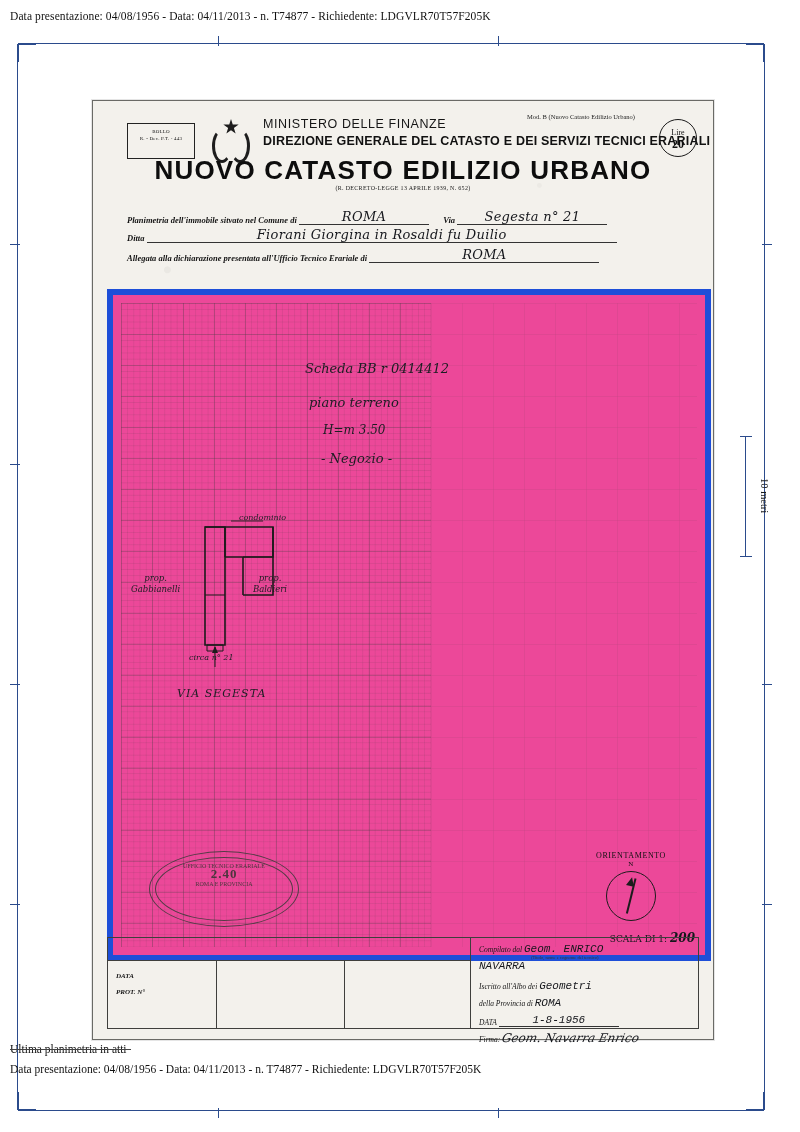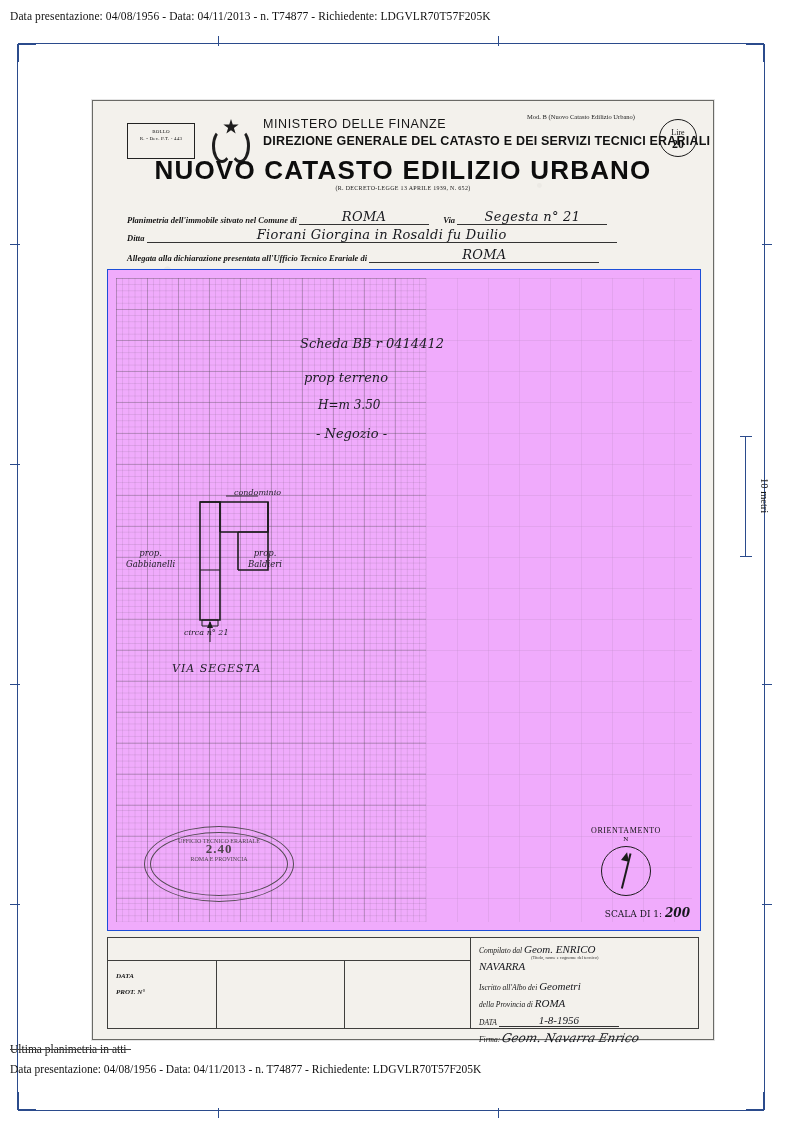--- a/index.html
+++ b/index.html
@@ -241,25 +241,25 @@
     letter-spacing: .3px;
   }
   .r1 { top: 108px; }
   .r2 { top: 126px; }
   .r3 { top: 146px; }
 
   
   .plan-area {
     position: absolute;
     left: 14px;
-    top: 168px;
+    top: 188px;
     width: 592px;
     height: 660px;
-    border: 1px solid #1d4ed8;
-    background: #f0abfc;
+    border: 6px solid #1d4ed8;
+    background: #ec4899;
     overflow: hidden;
   }
   .graph-grid {
     position: absolute;
     left: 8px; top: 8px;
     width: 310px; height: 644px;
     background-image:
       linear-gradient(to right, rgba(60,60,60,.30) 1px, transparent 1px),
       linear-gradient(to bottom, rgba(60,60,60,.30) 1px, transparent 1px),
       linear-gradient(to right, rgba(60,60,60,.13) 1px, transparent 1px),
@@ -437,21 +437,21 @@
     white-space: nowrap;
   }
   .box-right .ital { font-style: italic; }
   .box-right .ul {
     display: inline-block;
     border-bottom: 1px solid #333;
     min-width: 40px;
     vertical-align: bottom;
   }
   .box-right .hand-big {
-    font-family: Liberation Serif, serif;
+    font-family: Liberation Mono, monospace;
     font-style: italic;
     font-size: 11px;
     color: #15171c;
     margin-top: 19px;
   }
   .tiny-note { font-size: 4.5px; color: #333; }
 
   .signature {
     font-family: "DejaVu Serif", serif;
     font-style: italic;
@@ -548,21 +548,21 @@
           <span class="hand" style="font-size:13px;">ROMA</span>
         </span>
       </div>
     </div>
 
     <div class="plan-area">
       <div class="graph-grid"></div>
       <div class="graph-grid-2"></div>
 
       <div class="note n-scheda">Scheda BB r 0414412</div>
-      <div class="note n-piano">prop terreno</div>
+      <div class="note n-piano">piano terreno</div>
       <div class="note n-hm">H=m 3.50</div>
       <div class="note n-negozio">- Negozio -</div>
       <div class="note n-condominio">condominio</div>
       <div class="note n-propA" style="white-space:pre;">prop.
 Gabbianelli</div>
       <div class="note n-propB" style="white-space:pre;">prop.
 Baldieri</div>
       <div class="note n-civico">circa n° 21</div>
       <div class="note n-via">VIA SEGESTA</div>
 

